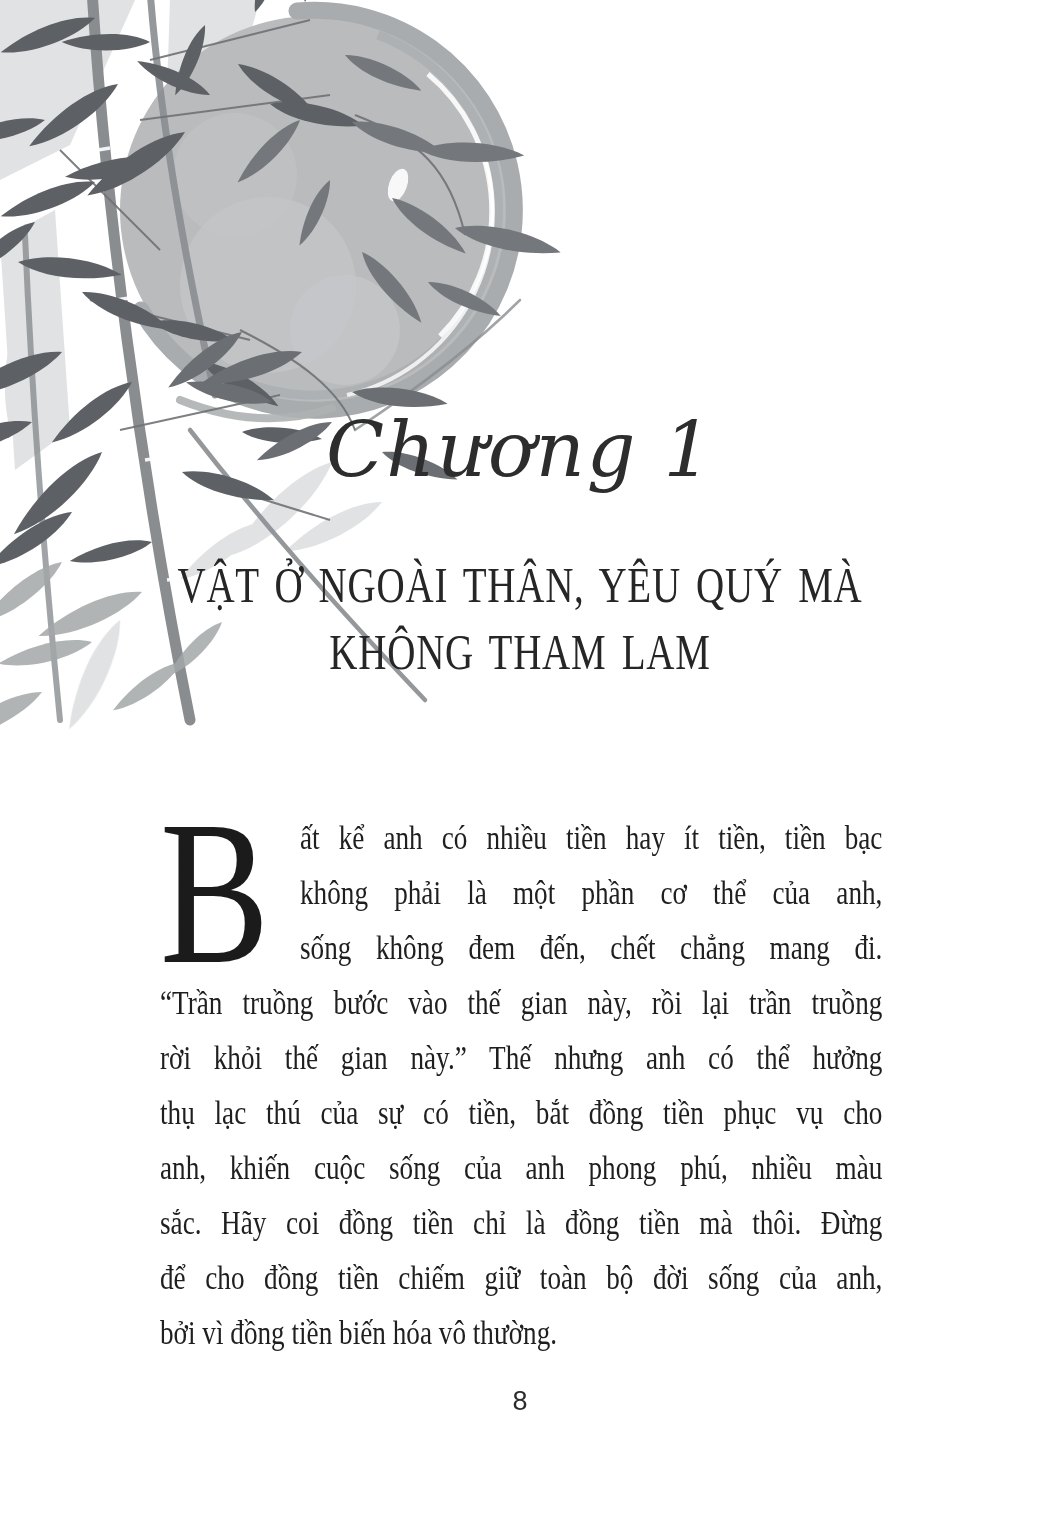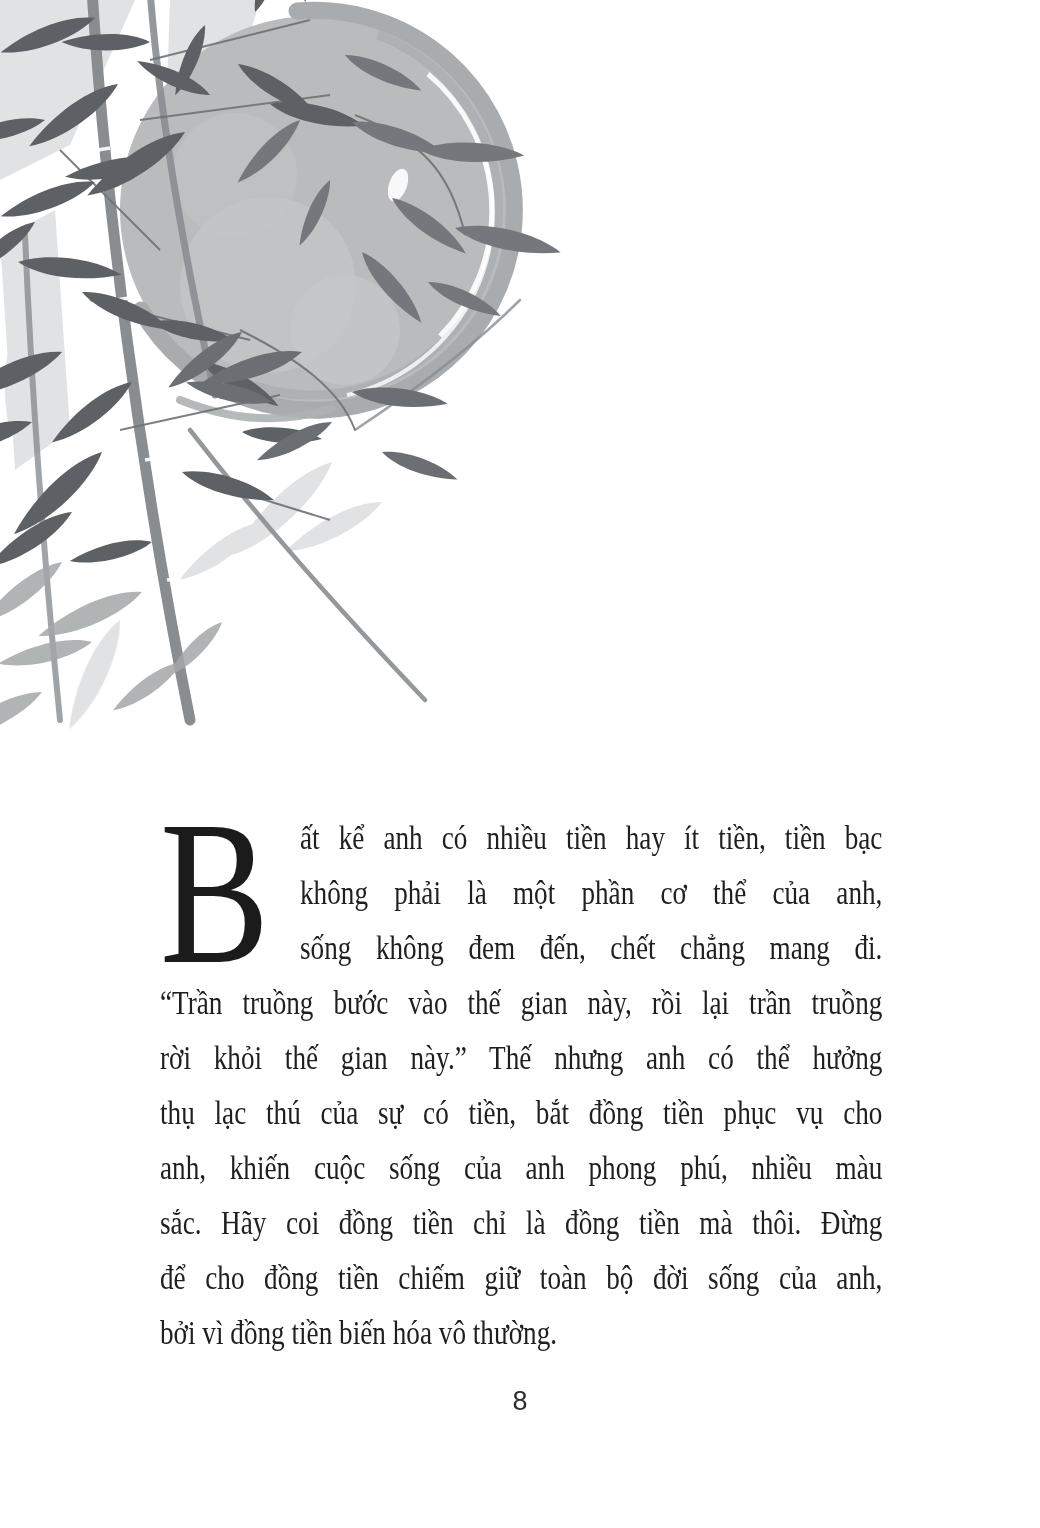--- a/index.html
+++ b/index.html
@@ -213,21 +213,26 @@
         <use href="#leaf" transform="translate(62,562) rotate(148) scale(1.25)"></use>
         <use href="#leaf" transform="translate(142,592) rotate(162) scale(1.4)"></use>
         <use href="#leaf" transform="translate(92,642) rotate(172) scale(1.2)"></use>
         <use href="#leaf" transform="translate(182,662) rotate(150) scale(1.05)"></use>
         <use href="#leaf" transform="translate(42,692) rotate(158) scale(1.3)"></use>
         <use href="#leaf" transform="translate(222,622) rotate(140) scale(0.95)"></use>
       </g>
     </svg>
   </div>
 
-
+  <div class="chapter">Chương 1</div>
+
+  <div class="title">
+    <span class="tline">VẬT Ở NGOÀI THÂN, YÊU QUÝ MÀ</span>
+    <span class="tline">KHÔNG THAM LAM</span>
+  </div>
 
   <div class="body-block">
     <div class="dropcap-box">
       <span class="dropcap-letter">B</span>
     </div>
     <div class="blines">
 
         <div class="bline"><span>ất kể anh có nhiều tiền hay ít tiền, tiền bạc</span></div>
 
         <div class="bline"><span>không phải là một phần cơ thể của anh,</span></div>

